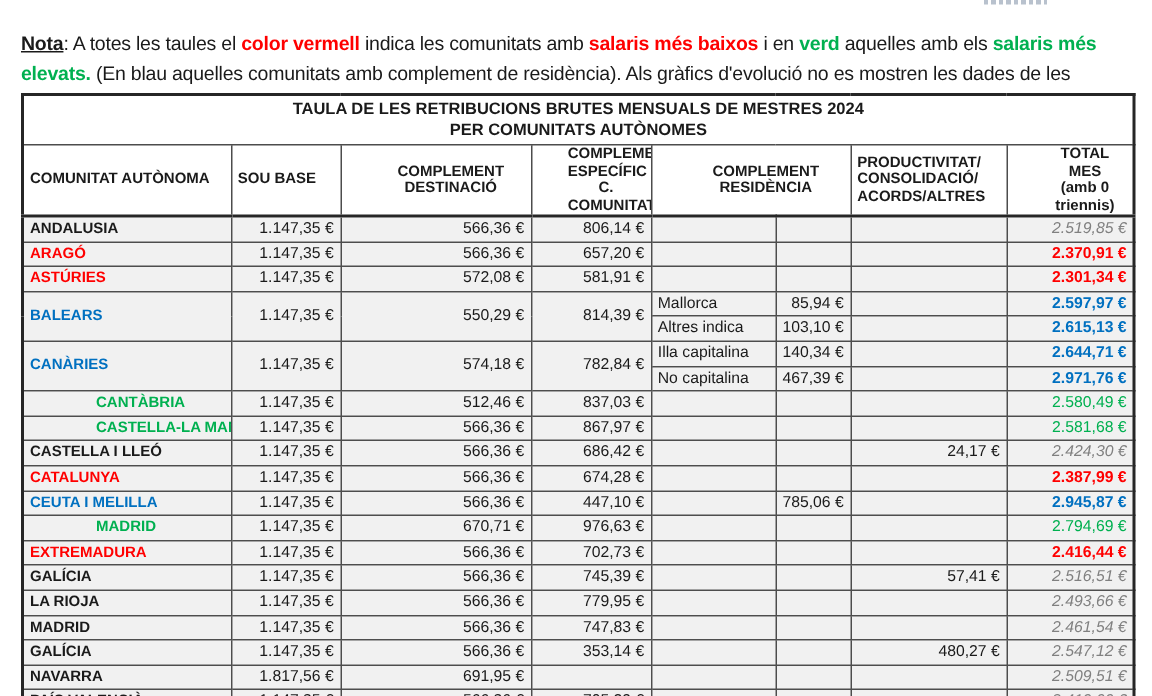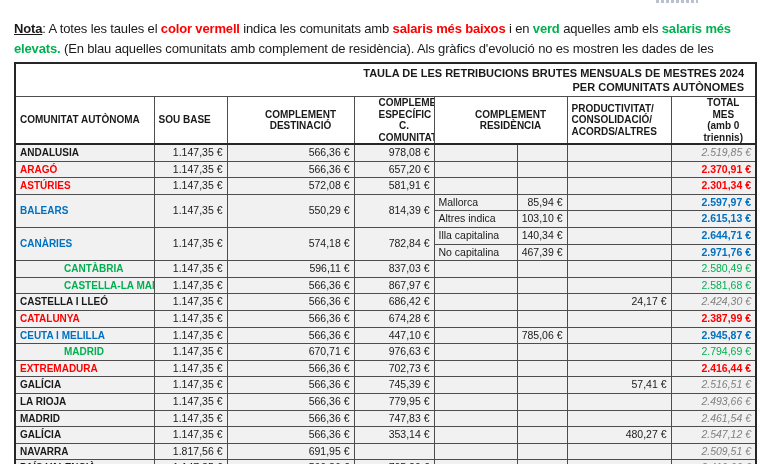--- a/index.html
+++ b/index.html
@@ -30,21 +30,21 @@
   }
   th,td{
     border:1px solid #4d4d4d;
     font-size:10.5px;
     padding:0 4px;
     overflow:hidden;
     white-space:nowrap;
   }
   .title-cell{
     background:#ffffff; font-weight:bold; font-size:11px; color:#1a1a1a;
-    text-align:right; height:30px; padding:1px 11px; white-space:pre-line; line-height:1.3;
+    text-align:center; height:30px; padding:1px 11px; white-space:pre-line; line-height:1.3;
   }
   .header-row th{
     background:#ffffff; font-weight:bold; font-size:10px; color:#1a1a1a;
     height:33px; white-space:pre-line; line-height:1.15; vertical-align:middle;
     border-bottom:2px solid #262626;
   }
   .h-left{text-align:left;}
   .h-center{text-align:center;padding-left:24px;}
   tbody td{
     background:#f1f1f1; height:15.6px; line-height:15.6px; color:#1a1a1a;
@@ -98,21 +98,21 @@
 ACORDS/ALTRES</th>
       <th class="h-center">TOTAL MES
 (amb 0 triennis)</th>
     </tr>
   </thead>
   <tbody>
       <tr>
         <td class="name c-black">ANDALUSIA</td>
         <td class="num">1.147,35 €</td>
         <td class="num">566,36 €</td>
-        <td class="num">978,08 €</td>
+        <td class="num">806,14 €</td>
         <td class="reslab"></td>
         <td class="num"></td>
         <td class="num"></td>
         <td class="total t-gray">2.519,85 €</td>
       </tr>
       <tr>
         <td class="name c-red">ARAGÓ</td>
         <td class="num">1.147,35 €</td>
         <td class="num">566,36 €</td>
         <td class="num">657,20 €</td>
@@ -159,21 +159,21 @@
       </tr>
       <tr>
         <td class="reslab">No capitalina</td>
         <td class="num">467,39 €</td>
         <td class="num"></td>
         <td class="total t-blue">2.971,76 €</td>
       </tr>
       <tr>
         <td class="name c-green">CANTÀBRIA</td>
         <td class="num">1.147,35 €</td>
-        <td class="num">596,11 €</td>
+        <td class="num">512,46 €</td>
         <td class="num">837,03 €</td>
         <td class="reslab"></td>
         <td class="num"></td>
         <td class="num"></td>
         <td class="total t-green">2.580,49 €</td>
       </tr>
       <tr>
         <td class="name c-green">CASTELLA-LA MANXA</td>
         <td class="num">1.147,35 €</td>
         <td class="num">566,36 €</td>

